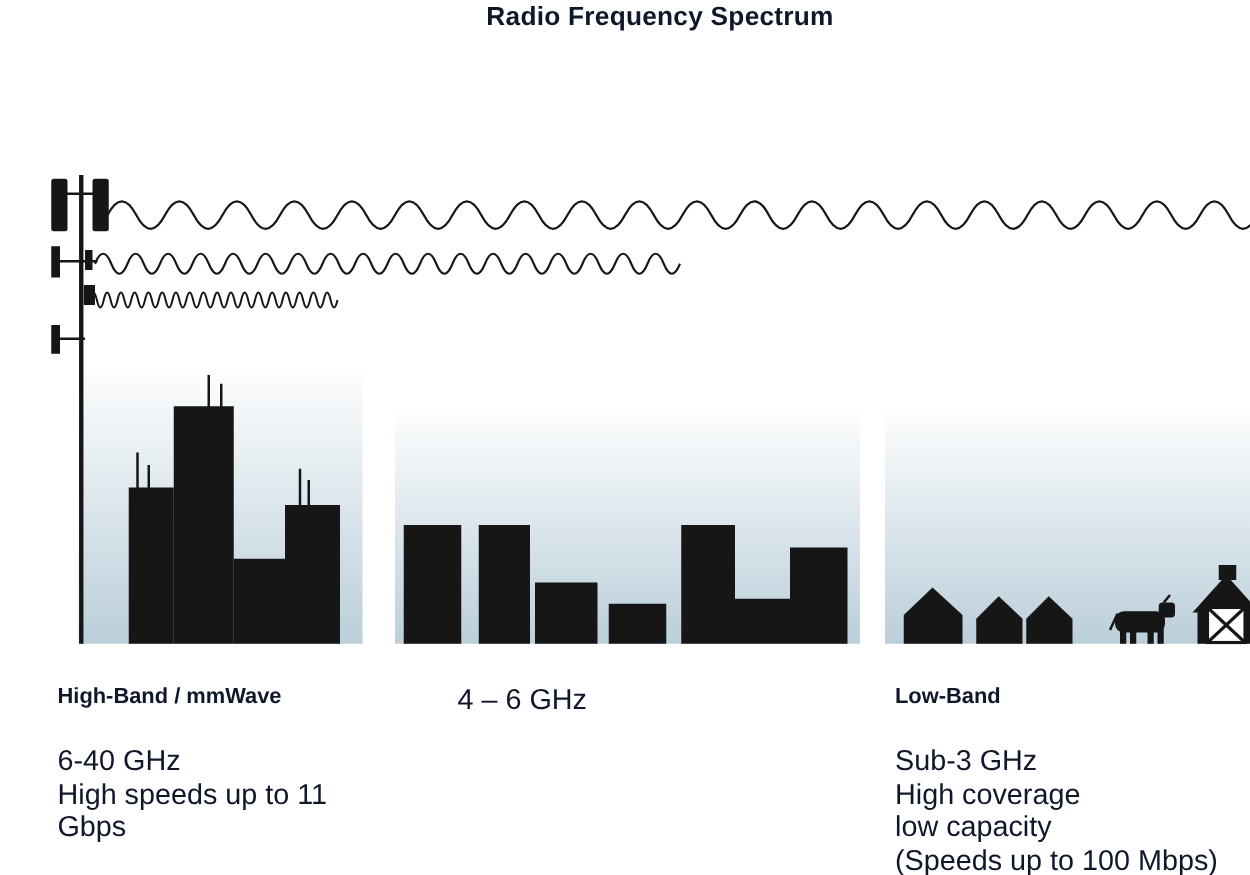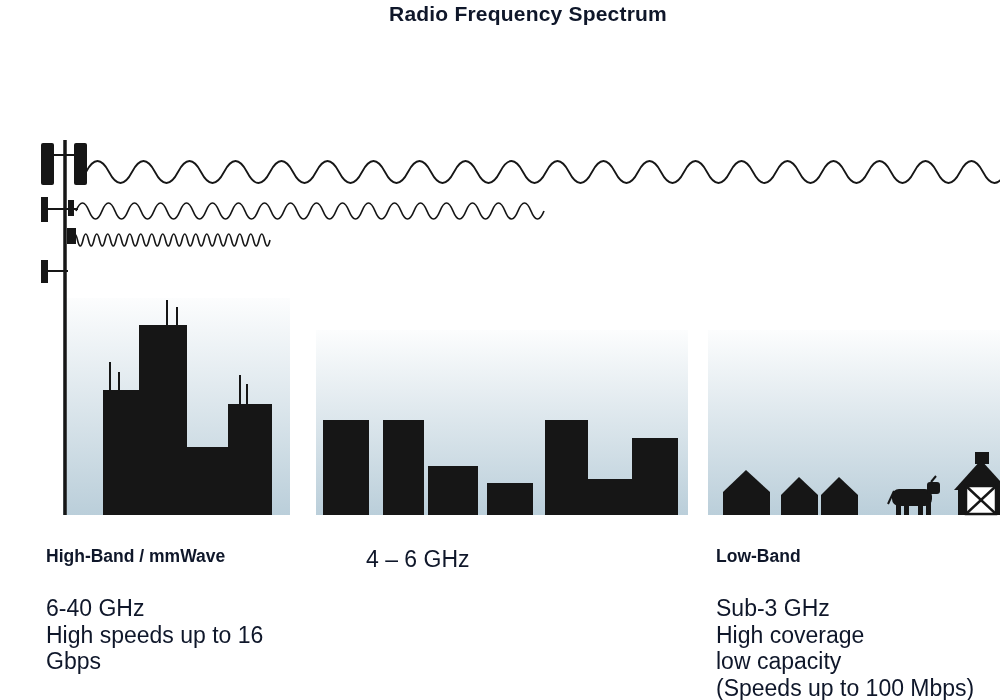--- a/index.html
+++ b/index.html
@@ -102,21 +102,21 @@
         <rect x="938" y="486" width="30" height="28" fill="#ffffff" stroke="#161616" stroke-width="2.5"></rect>
         <line x1="938" y1="486" x2="968" y2="514" stroke="#161616" stroke-width="2.5"></line>
         <line x1="968" y1="486" x2="938" y2="514" stroke="#161616" stroke-width="2.5"></line>
       </g>
     </g>
   </svg>
 
   <div class="caption col1">
     <div class="band-name">High-Band / mmWave</div>
     <div class="band-detail">6-40 GHz</div>
-    <div class="band-detail">High speeds up to 16 Gbps</div>
+    <div class="band-detail">High speeds up to 11 Gbps</div>
   </div>
 
   <div class="caption col2">
     <div class="band-detail">4 – 6 GHz</div>
   </div>
 
   <div class="caption col3">
     <div class="band-name">Low-Band</div>
     <div class="band-detail">Sub-3 GHz</div>
     <div class="band-detail">High coverage</div>

